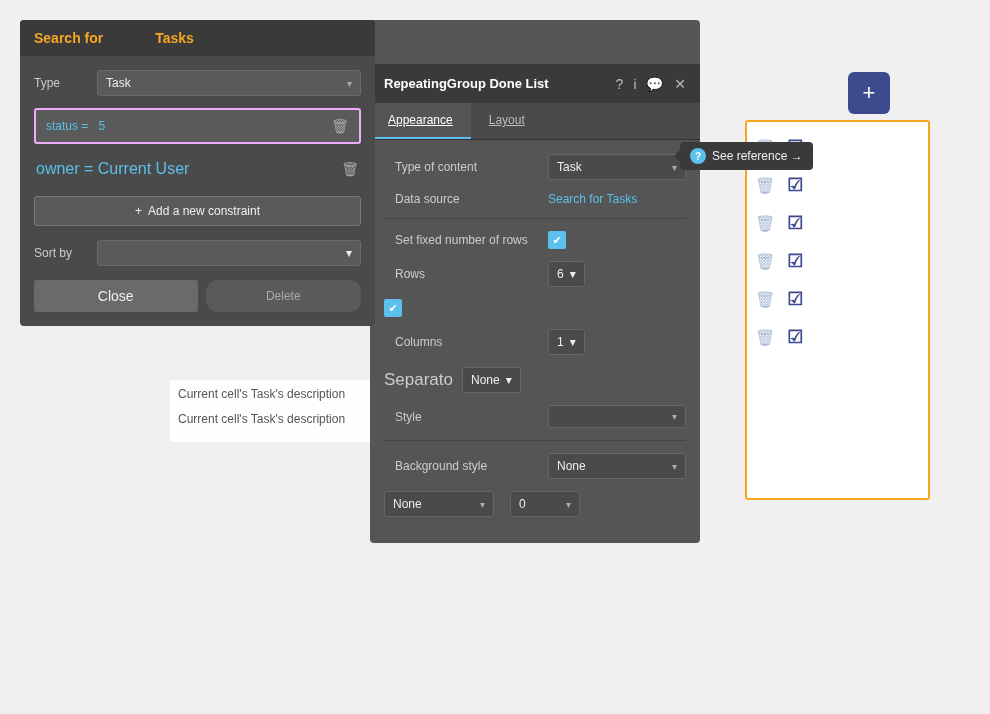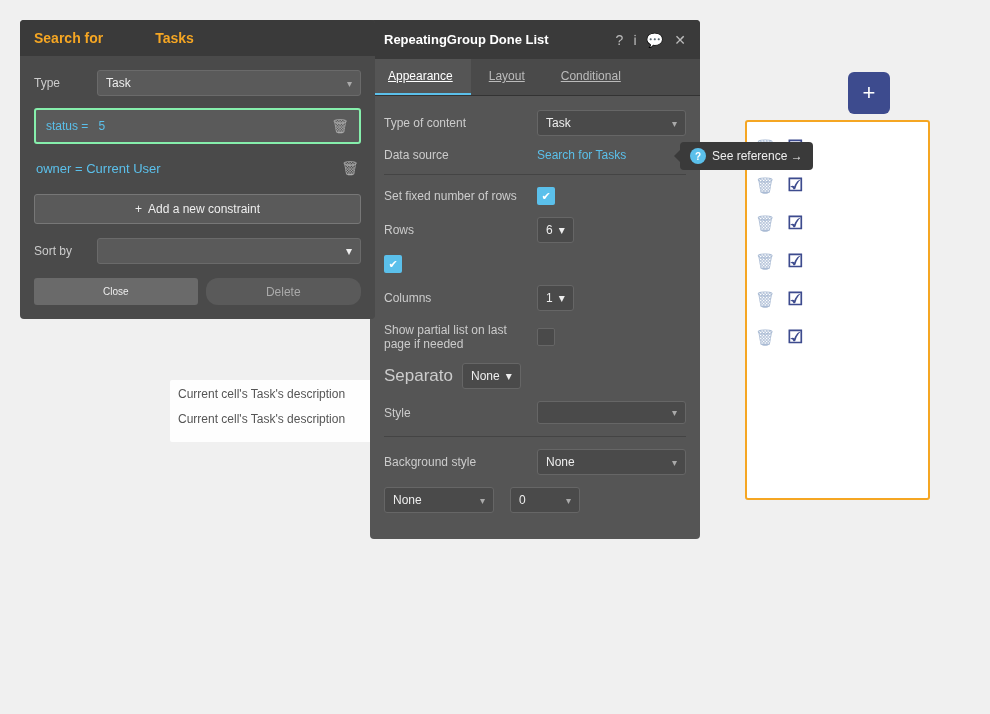--- a/index.html
+++ b/index.html
@@ -147,21 +147,21 @@
       justify-content: space-between;
       cursor: pointer;
     }
 
     .field-dropdown .arrow {
       color: #aaa;
       font-size: 10px;
     }
 
     .constraint-box {
-      border: 2px solid #86efac;
+      border: 2px solid #f0abfc;
       border-radius: 3px;
       background: #5a5a5a;
       padding: 8px 10px;
       margin-bottom: 12px;
       display: flex;
       align-items: center;
       justify-content: space-between;
     }
 
     .constraint-text {
@@ -184,21 +184,21 @@
     .owner-row {
       display: flex;
       align-items: center;
       justify-content: space-between;
       margin-bottom: 14px;
       padding: 4px 2px;
     }
 
     .owner-text {
       color: #eee;
-      font-size: 13px;
+      font-size: 16px;
     }
 
     .owner-text span {
       color: #5bc0eb;
     }
 
     .add-constraint-btn {
       display: flex;
       align-items: center;
       justify-content: center;
@@ -265,21 +265,21 @@
       gap: 8px;
     }
 
     .btn-close {
       flex: 1;
       background: #6a6a6a;
       border: none;
       border-radius: 3px;
       padding: 8px;
       color: #eee;
-      font-size: 10px;
+      font-size: 14px;
       cursor: pointer;
     }
 
     .btn-delete {
       flex: 1;
       background: #5a5a5a;
       border: none;
       border-radius: 12px;
       padding: 4px;
       color: #aaa;
@@ -298,20 +298,21 @@
       z-index: 9;
       overflow: hidden;
     }
 
     .props-panel-header {
       background: #3a3a3a;
       padding: 10px 14px;
       display: flex;
       align-items: center;
       justify-content: space-between;
+      margin-top: 44px;
     }
 
     .props-panel-title {
       color: #fff;
       font-size: 13px;
       font-weight: 600;
     }
 
     .header-icons {
       display: flex;
@@ -355,20 +356,21 @@
       align-items: center;
       margin-bottom: 12px;
       gap: 8px;
     }
 
     .prop-label {
       color: #ccc;
       font-size: 12px;
       width: 145px;
       flex-shrink: 0;
+      margin-left: 11px;
     }
 
     .prop-value {
       flex: 1;
       background: #4a4a4a;
       border: 1px solid #666;
       border-radius: 3px;
       padding: 5px 8px;
       color: #eee;
       font-size: 12px;
@@ -619,23 +621,20 @@
       </div>
     </div>
 
     <div class="tabs-row">
       <div class="tab active">
         <span>Appearance</span>
       </div>
       <div class="tab">
         <span>Layout</span>
       </div>
-      <div class="tab">
-        <span>Conditional</span>
-      </div>
     </div>
 
     <div class="props-body">
 
       <div class="prop-row">
         <span class="prop-label">Type of content</span>
         <div class="prop-value">
           <span>Task</span>
           <span class="arrow">▾</span>
         </div>
@@ -670,24 +669,20 @@
       </div>
 
       <div class="prop-row">
         <span class="prop-label">Columns</span>
         <div class="rows-dropdown">
           <span>1</span>
           <span class="arrow">▾</span>
         </div>
       </div>
 
-      <div class="prop-row">
-        <span class="prop-label">Show partial list on last page if needed</span>
-        <div class="prop-toggle"></div>
-      </div>
 
       <div class="separator-row">
         <span class="sep-label">Separato</span>
         <div class="sep-value">
           <span>None</span>
           <span class="arrow">▾</span>
         </div>
       </div>
 
       <div class="prop-row">

